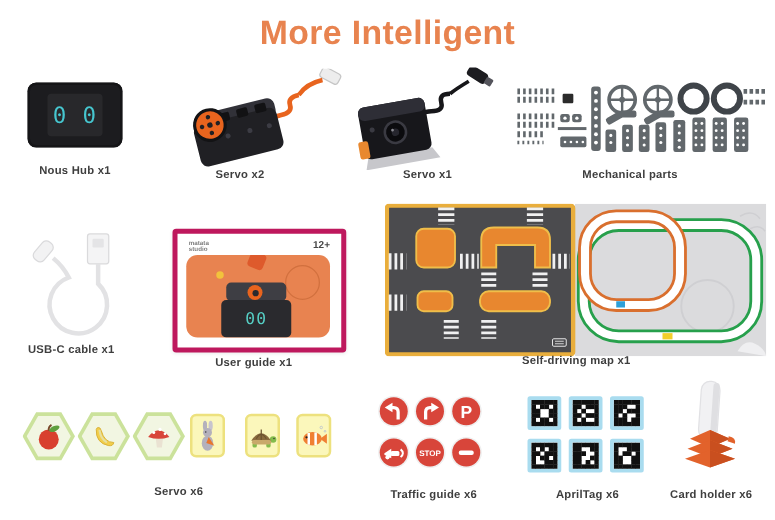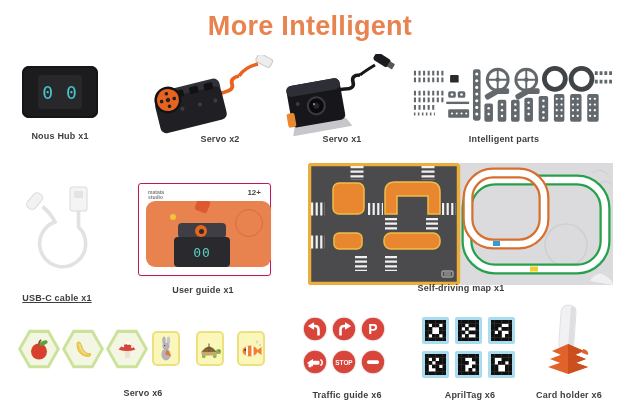--- a/index.html
+++ b/index.html
@@ -13,25 +13,25 @@
 
   
   .hub{position:absolute;left:22px;top:66px;width:76px;height:52px;background:#1C1C1F;
        border-radius:7px;box-shadow:inset 0 0 0 2px #151517;display:flex;align-items:center;justify-content:center;}
   .hub-screen{width:44px;height:34px;background:#28282B;border-radius:3px;
        display:flex;align-items:center;justify-content:center;}
   .hub-digits{font-family:"DejaVu Sans Mono",monospace;font-size:18px;color:#46C6CF;letter-spacing:1px;text-align:right;}
 
   
   .guide{position:absolute;left:138px;top:183px;width:131px;height:91px;background:#fff;
-         border:1px solid #be185d;border-radius:3px;box-shadow:0 1px 3px rgba(0,0,0,.07);}
+         border:4px solid #be185d;border-radius:3px;box-shadow:0 1px 3px rgba(0,0,0,.07);}
   .guide-brand{position:absolute;left:9px;top:6px;font-size:5px;line-height:5px;color:#7E7E7E;font-weight:bold;}
   .guide-age{position:absolute;right:9px;top:5px;font-size:8px;line-height:8px;color:#474747;font-weight:bold;text-align:right;}
   .guide-age small{display:block;font-size:3px;color:#9a9a9a;}
-  .guide-panel{position:absolute;left:7px;top:17px;width:115px;height:66px;background:#E88350;border-radius:9px;overflow:hidden;padding-left:10px;}
+  .guide-panel{position:absolute;left:7px;top:17px;width:115px;height:66px;background:#E88350;border-radius:9px;overflow:hidden;}
   .g-dot{position:absolute;left:24px;top:13px;width:6px;height:6px;border-radius:50%;background:#F2C23C;}
   .g-sq{position:absolute;left:50px;top:-2px;width:13px;height:13px;background:#DE5A2C;border-radius:3px;transform:rotate(22deg);}
   .g-stamp{position:absolute;right:8px;top:8px;width:26px;height:26px;border-radius:50%;border:1px solid #C96A38;opacity:.75;}
   .g-cam{position:absolute;left:32px;top:22px;width:48px;height:15px;background:#3E3E44;border-radius:4px;}
   .g-lens{position:absolute;left:17px;top:2px;width:12px;height:12px;border-radius:50%;background:#E8641E;
           display:flex;align-items:center;justify-content:center;}
   .g-lens::after{content:"";width:5px;height:5px;border-radius:50%;background:#2A2A2E;}
   .g-screen{position:absolute;left:28px;top:36px;width:56px;height:30px;background:#2A2A2E;border-radius:4px;
             display:flex;align-items:center;justify-content:center;}
   .g-digits{font-family:"DejaVu Sans Mono",monospace;font-size:13px;color:#56CEC4;letter-spacing:1px;}
@@ -80,21 +80,21 @@
         <circle cx="72" cy="52" r="2" fill="#3c3c44"></circle>
       <circle cx="26" cy="40" r="13.5" fill="#131315"></circle>
       <circle cx="26" cy="40" r="11" fill="#E8641E"></circle>
       <circle cx="26" cy="40" r="2.2" fill="#202024"></circle>
       <circle cx="26" cy="33.5" r="1.8" fill="#202024"></circle>
         <circle cx="26" cy="46.5" r="1.8" fill="#202024"></circle>
       <circle cx="19.5" cy="40" r="1.8" fill="#202024"></circle>
         <circle cx="32.5" cy="40" r="1.8" fill="#202024"></circle>
     </g>
   </svg>
-  <div class="label" style="left:220px;top:134px;">Servo x2</div>
+  <div class="label" style="left:192px;top:134px;">Servo x2</div>
 
   <svg class="abs" style="left:275px;top:54px;" width="125" height="82" viewBox="0 0 125 82">
     <g transform="rotate(32 108 7)">
       <rect x="98" y="2" width="17" height="9" rx="3" fill="#1C1C20"></rect>
       <rect x="114" y="3.5" width="6" height="6" rx="1" fill="#55555C"></rect>
     </g>
     <path d="M100,11 C95,14 90,17 85,21" stroke="#17171A" stroke-width="3" fill="none"></path>
     <path d="M85,21 q-9,0 -7,7 q2,7 -8,7 q-9,0 -7,7 q2,7 -9,8" stroke="#17171A" stroke-width="3.6" fill="none"></path>
     <g transform="rotate(-10 40 50)">
       <path d="M16,69 h52 l5,9 h-60 Z" fill="#C7C7CB"></path>
@@ -210,31 +210,31 @@
       <circle cx="187" cy="35" r="1.2"></circle>
         <circle cx="187" cy="41" r="1.2"></circle>
         <circle cx="187" cy="47" r="1.2"></circle>
         <circle cx="187" cy="53" r="1.2"></circle>
       <circle cx="192" cy="35" r="1.2"></circle>
         <circle cx="192" cy="41" r="1.2"></circle>
         <circle cx="192" cy="47" r="1.2"></circle>
         <circle cx="192" cy="53" r="1.2"></circle>
     </g>
   </svg>
-  <div class="label" style="left:504px;top:134px;">Intelligent parts</div>
+  <div class="label" style="left:504px;top:134px;">Mechanical parts</div>
 
   <svg class="abs" style="left:15px;top:181px;" width="95" height="98" viewBox="0 0 95 98">
     <rect x="55" y="6" width="17" height="24" rx="2" fill="#F4F4F5" stroke="#DADADC"></rect>
     <rect x="59" y="10" width="9" height="7" rx="1" fill="#E4E4E6"></rect>
     <path d="M63.5,30 V46 A23,23 0 1 1 40,41 C37,35 33,30 27.5,25.5" stroke="#E2E2E4" stroke-width="3.6" fill="none"></path>
     <g transform="rotate(40 21 20)">
       <rect x="15" y="12" width="10" height="18" rx="4" fill="#F2F2F3" stroke="#DADADC"></rect>
     </g>
   </svg>
-  <div class="label" style="left:57px;top:293px;text-decoration:underline;">USB-C cable x1</div>
+  <div class="label" style="left:57px;top:274px;">USB-C cable x1</div>
 
   <div class="guide">
     <div class="guide-brand">
       <div>matata</div>
         <div>studio</div>
     </div>
     <div class="guide-age">
       <span>12+</span><small>&nbsp;</small>
     </div>
     <div class="guide-panel">

